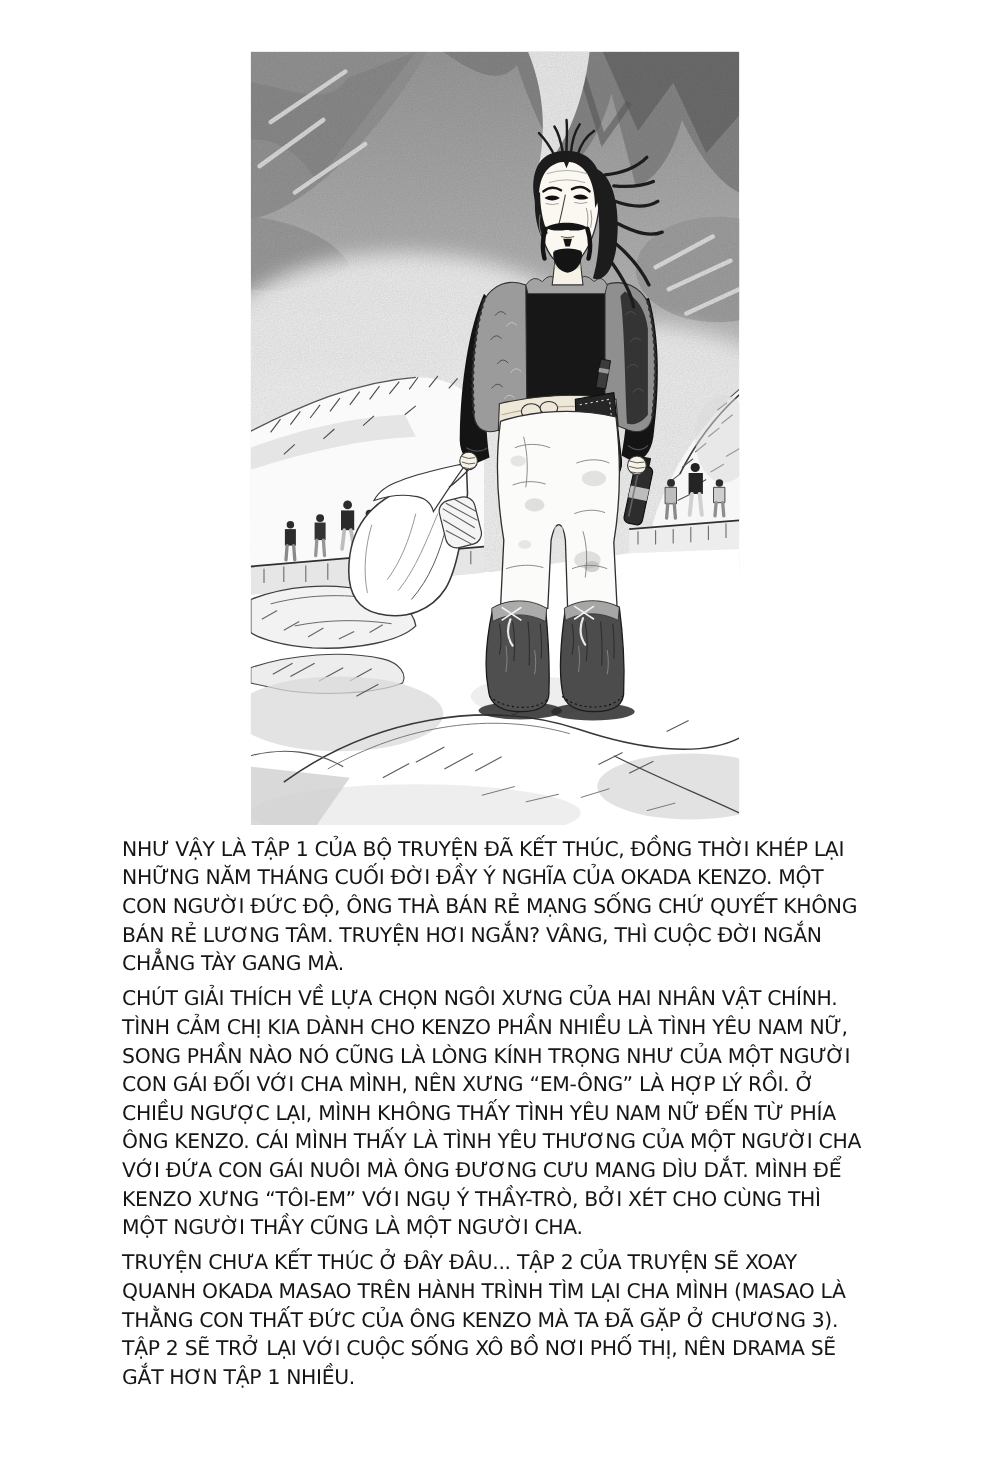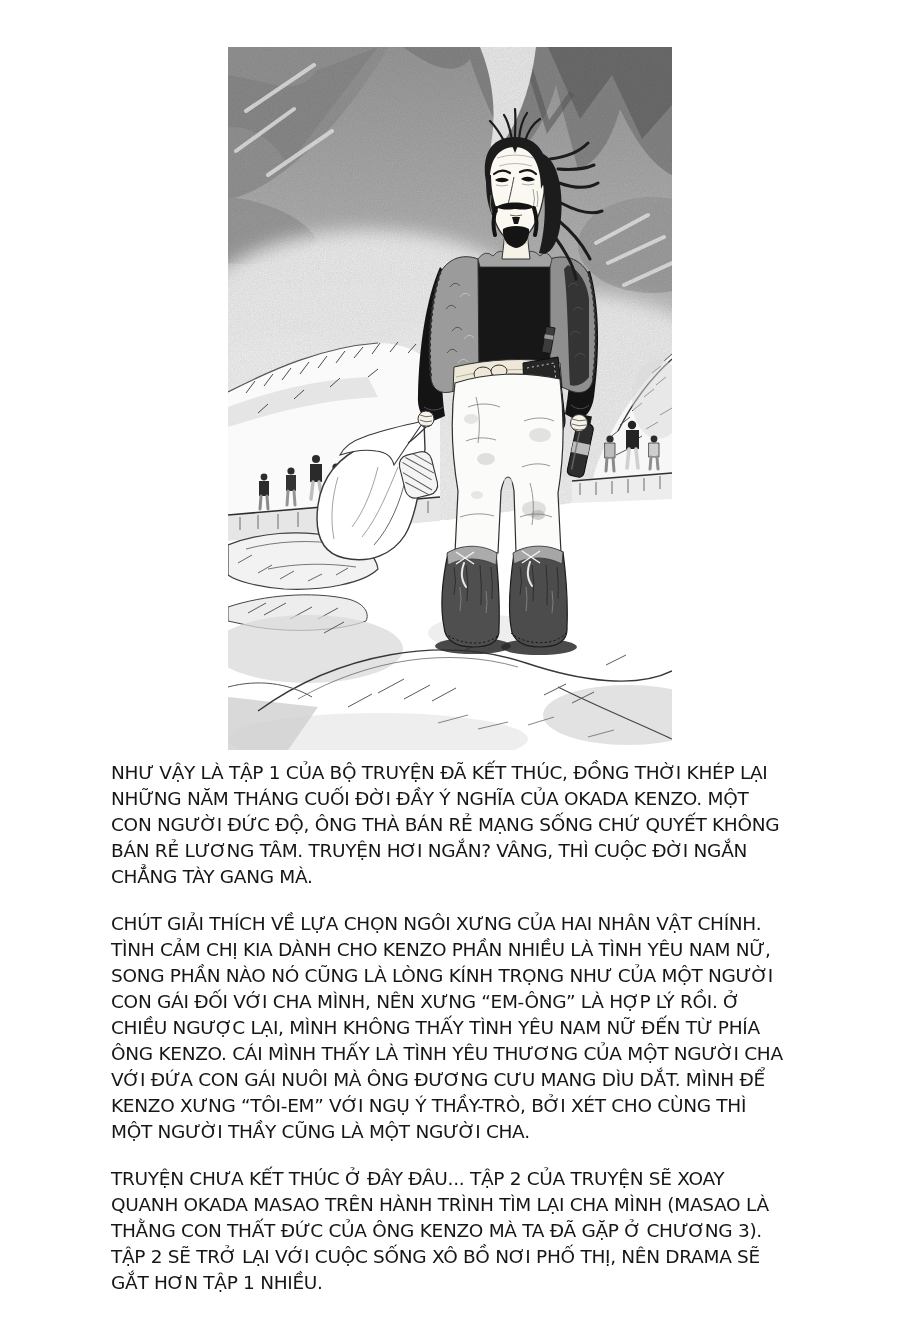--- a/index.html
+++ b/index.html
@@ -11,21 +11,21 @@
   .panel{
     position:absolute;left:228px;top:47px;width:444px;height:703px;margin:0;
   }
   .panel svg{display:block;width:444px;height:703px;}
   .afterword{
     position:absolute;left:111px;top:760px;width:788px;
     color:#161616;font-size:18.5px;line-height:26px;letter-spacing:-0.3px;
     font-weight:400;
   }
   .afterword p{margin:0;white-space:pre;}
-  .afterword p + p{margin-top:21px;}
+  .afterword p + p{margin-top:6px;}
 </style>
 </head>
 <body>
 
 <figure class="panel">
 <svg viewBox="0 0 444 703" xmlns="http://www.w3.org/2000/svg">
   <defs>
     <linearGradient id="skyg" x1="0" y1="0" x2="0" y2="1">
       <stop offset="0" stop-color="#a2a2a2"></stop>
       <stop offset="0.45" stop-color="#bdbdbd"></stop>

